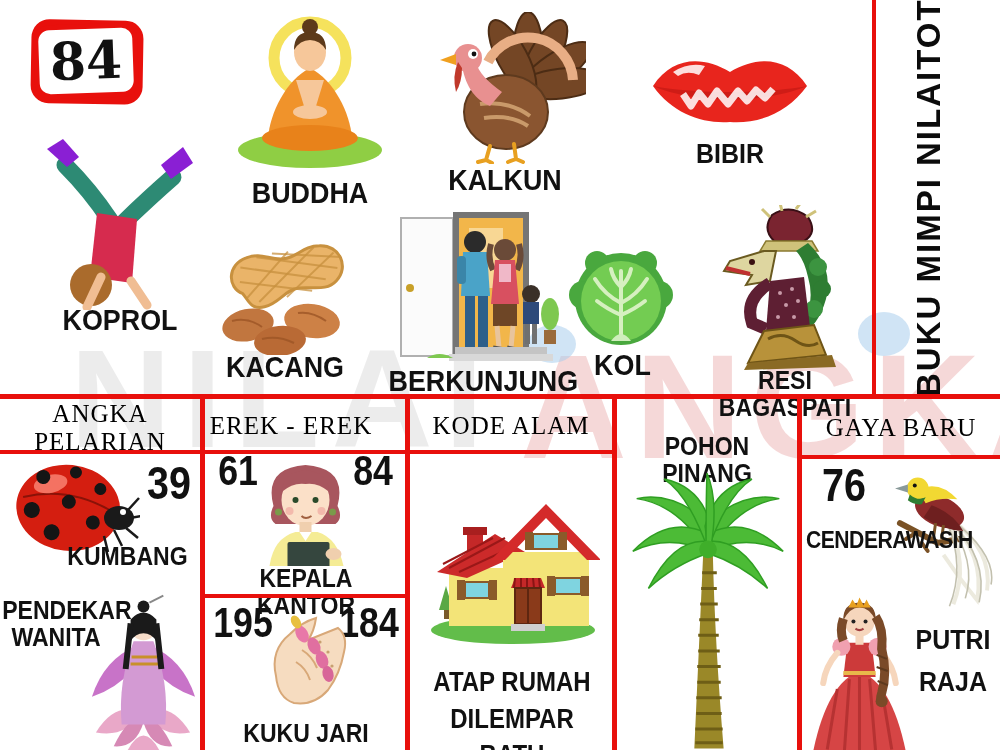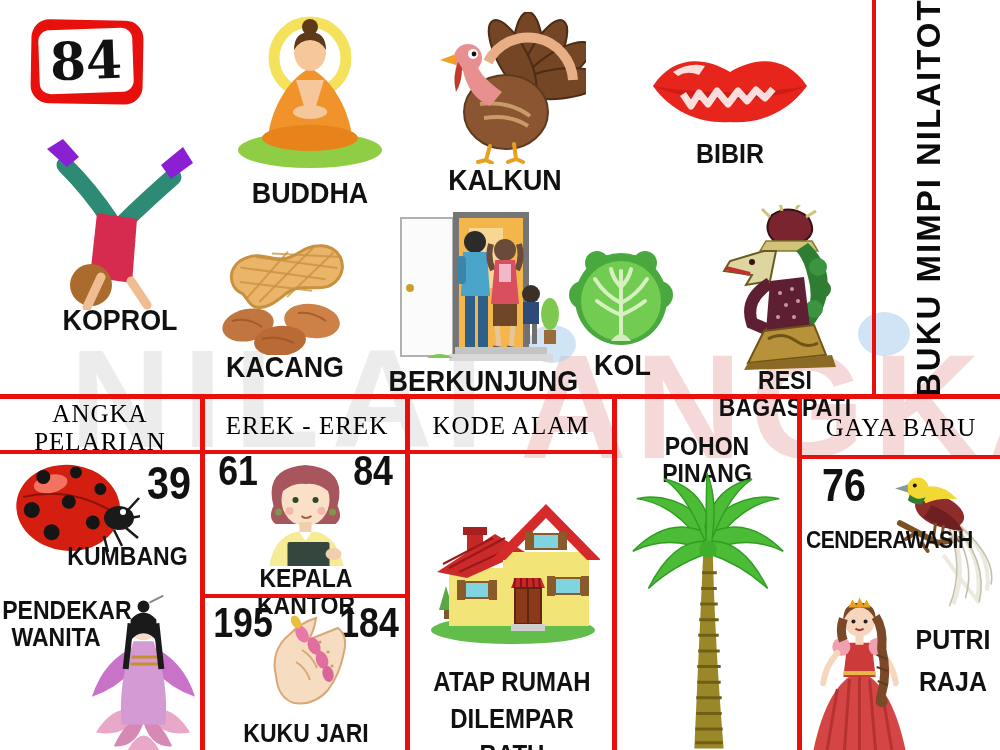--- a/index.html
+++ b/index.html
@@ -226,21 +226,21 @@
   <div class="rl" style="left:405px;top:394px;width:5px;height:356px;"></div>
   <div class="rl" style="left:612px;top:394px;width:5px;height:356px;"></div>
   <div class="rl" style="left:797px;top:394px;width:5px;height:356px;"></div>
   <div class="rl" style="left:0;top:450px;width:200px;height:4px;"></div>
   <div class="rl" style="left:205px;top:450px;width:200px;height:4px;"></div>
   <div class="rl" style="left:410px;top:450px;width:202px;height:4px;"></div>
   <div class="rl" style="left:802px;top:455px;width:198px;height:4px;"></div>
   <div class="rl" style="left:205px;top:594px;width:200px;height:4px;"></div>
 
   <div class="header-label" style="left:0;top:400px;width:200px;">ANGKA PELARIAN</div>
-  <div class="header-label" style="left:205px;top:412px;width:172px;margin-left:16px;">EREK - EREK</div>
+  <div class="header-label" style="left:205px;top:412px;width:172px;">EREK - EREK</div>
   <div class="header-label" style="left:410px;top:412px;width:202px;">KODE ALAM</div>
   <div class="item-label" style="left:617px;top:434px;width:180px;font-size:24px;">POHON PINANG</div>
   <div class="header-label" style="left:802px;top:414px;width:198px;">GAYA BARU</div>
 
   <div class="fig" style="left:10px;top:458px;width:130px;height:102px;">
     <svg viewBox="0 0 130 102">
       <g transform="rotate(6 60 52)">
         <ellipse cx="58" cy="50" rx="52" ry="43" fill="#d41e10"></ellipse>
         <path d="M12,44 Q58,28 104,50" stroke="#8a1208" stroke-width="2" fill="none"></path>
         <ellipse cx="38" cy="28" rx="17" ry="9" fill="#ff8f7e" opacity="0.75" transform="rotate(-18 38 28)"></ellipse>

